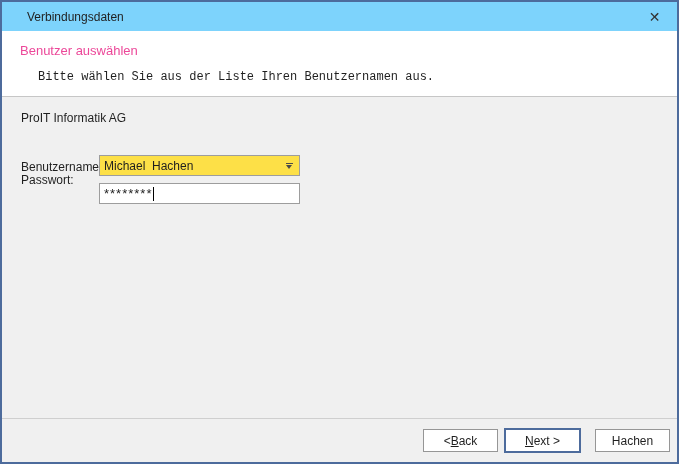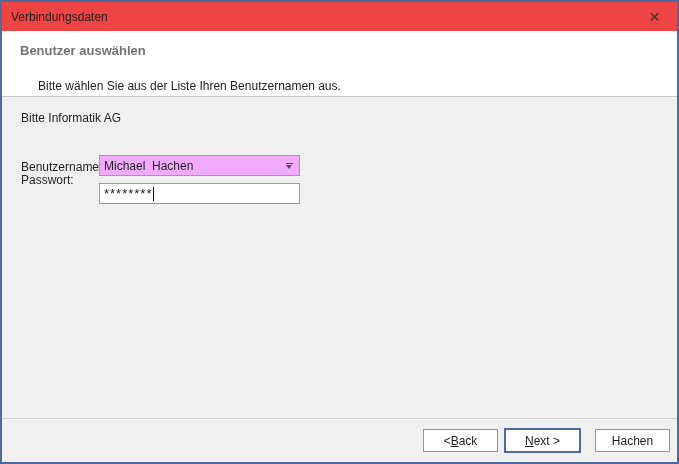--- a/index.html
+++ b/index.html
@@ -16,24 +16,24 @@
     border: 2px solid #4d6b9c;
     background: #f0f0f0;
     display: flex;
     flex-direction: column;
     overflow: hidden;
   }
   
   .titlebar {
     height: 29px;
     flex: 0 0 29px;
-    background: #ef4444;
-    display: flex;
-    align-items: center;
-    padding-left: 9px;
+    background: #7dd3fc;
+    display: flex;
+    align-items: center;
+    padding-left: 25px;
     position: relative;
   }
   .titlebar-text { font-size: 12px; color: #1f1f1f; }
   .close-btn {
     position: absolute;
     right: 0;
     top: 0;
     width: 45px;
     height: 29px;
     display: flex;
@@ -46,28 +46,29 @@
   
   .header {
     flex: 0 0 66px;
     background: #ffffff;
     border-bottom: 1px solid #c6c6c6;
     padding-top: 12px;
   }
   .header-title {
     margin-left: 18px;
     font-size: 13px;
-    font-weight: bold;
-    color: #737373;
+    font-weight: normal;
+    color: #ec4899;
   }
   .header-subtitle {
     margin-left: 36px;
-    margin-top: 21px;
+    margin-top: 12px;
     font-size: 12px;
     color: #1f1f1f;
+    font-family: Liberation Mono, monospace;
   }
   
   .body-area {
     flex: 1 1 auto;
     background: #f0f0f0;
     position: relative;
   }
   .company-label {
     position: absolute;
     left: 19px;
@@ -76,21 +77,21 @@
   }
   .field-label { position: absolute; left: 19px; font-size: 12px; }
   .label-username { top: 63px; }
   .label-password { top: 76px; }
   .combobox {
     position: absolute;
     left: 97px;
     top: 58px;
     width: 201px;
     height: 21px;
-    background: #f0abfc;
+    background: #fde047;
     border: 1px solid #9d9d9d;
     display: flex;
     align-items: center;
     padding-left: 4px;
     position: absolute;
   }
   .combobox-value { white-space: pre; font-size: 12px; }
   .combo-arrow-box {
     position: absolute;
     right: 4px;
@@ -166,21 +167,21 @@
       <span>✕</span>
     </div>
   </div>
 
   <div class="header">
     <div class="header-title">Benutzer auswählen</div>
     <div class="header-subtitle">Bitte wählen Sie aus der Liste Ihren Benutzernamen aus.</div>
   </div>
 
   <div class="body-area">
-    <div class="company-label">Bitte Informatik AG</div>
+    <div class="company-label">ProIT Informatik AG</div>
 
     <div class="field-label label-username">Benutzername:</div>
     <div class="combobox">
       <span class="combobox-value">Michael  Hachen</span>
       <div class="combo-arrow-box">
         <div class="combo-arrow-bar"></div>
         <div class="combo-arrow-tri"></div>
       </div>
     </div>
 

